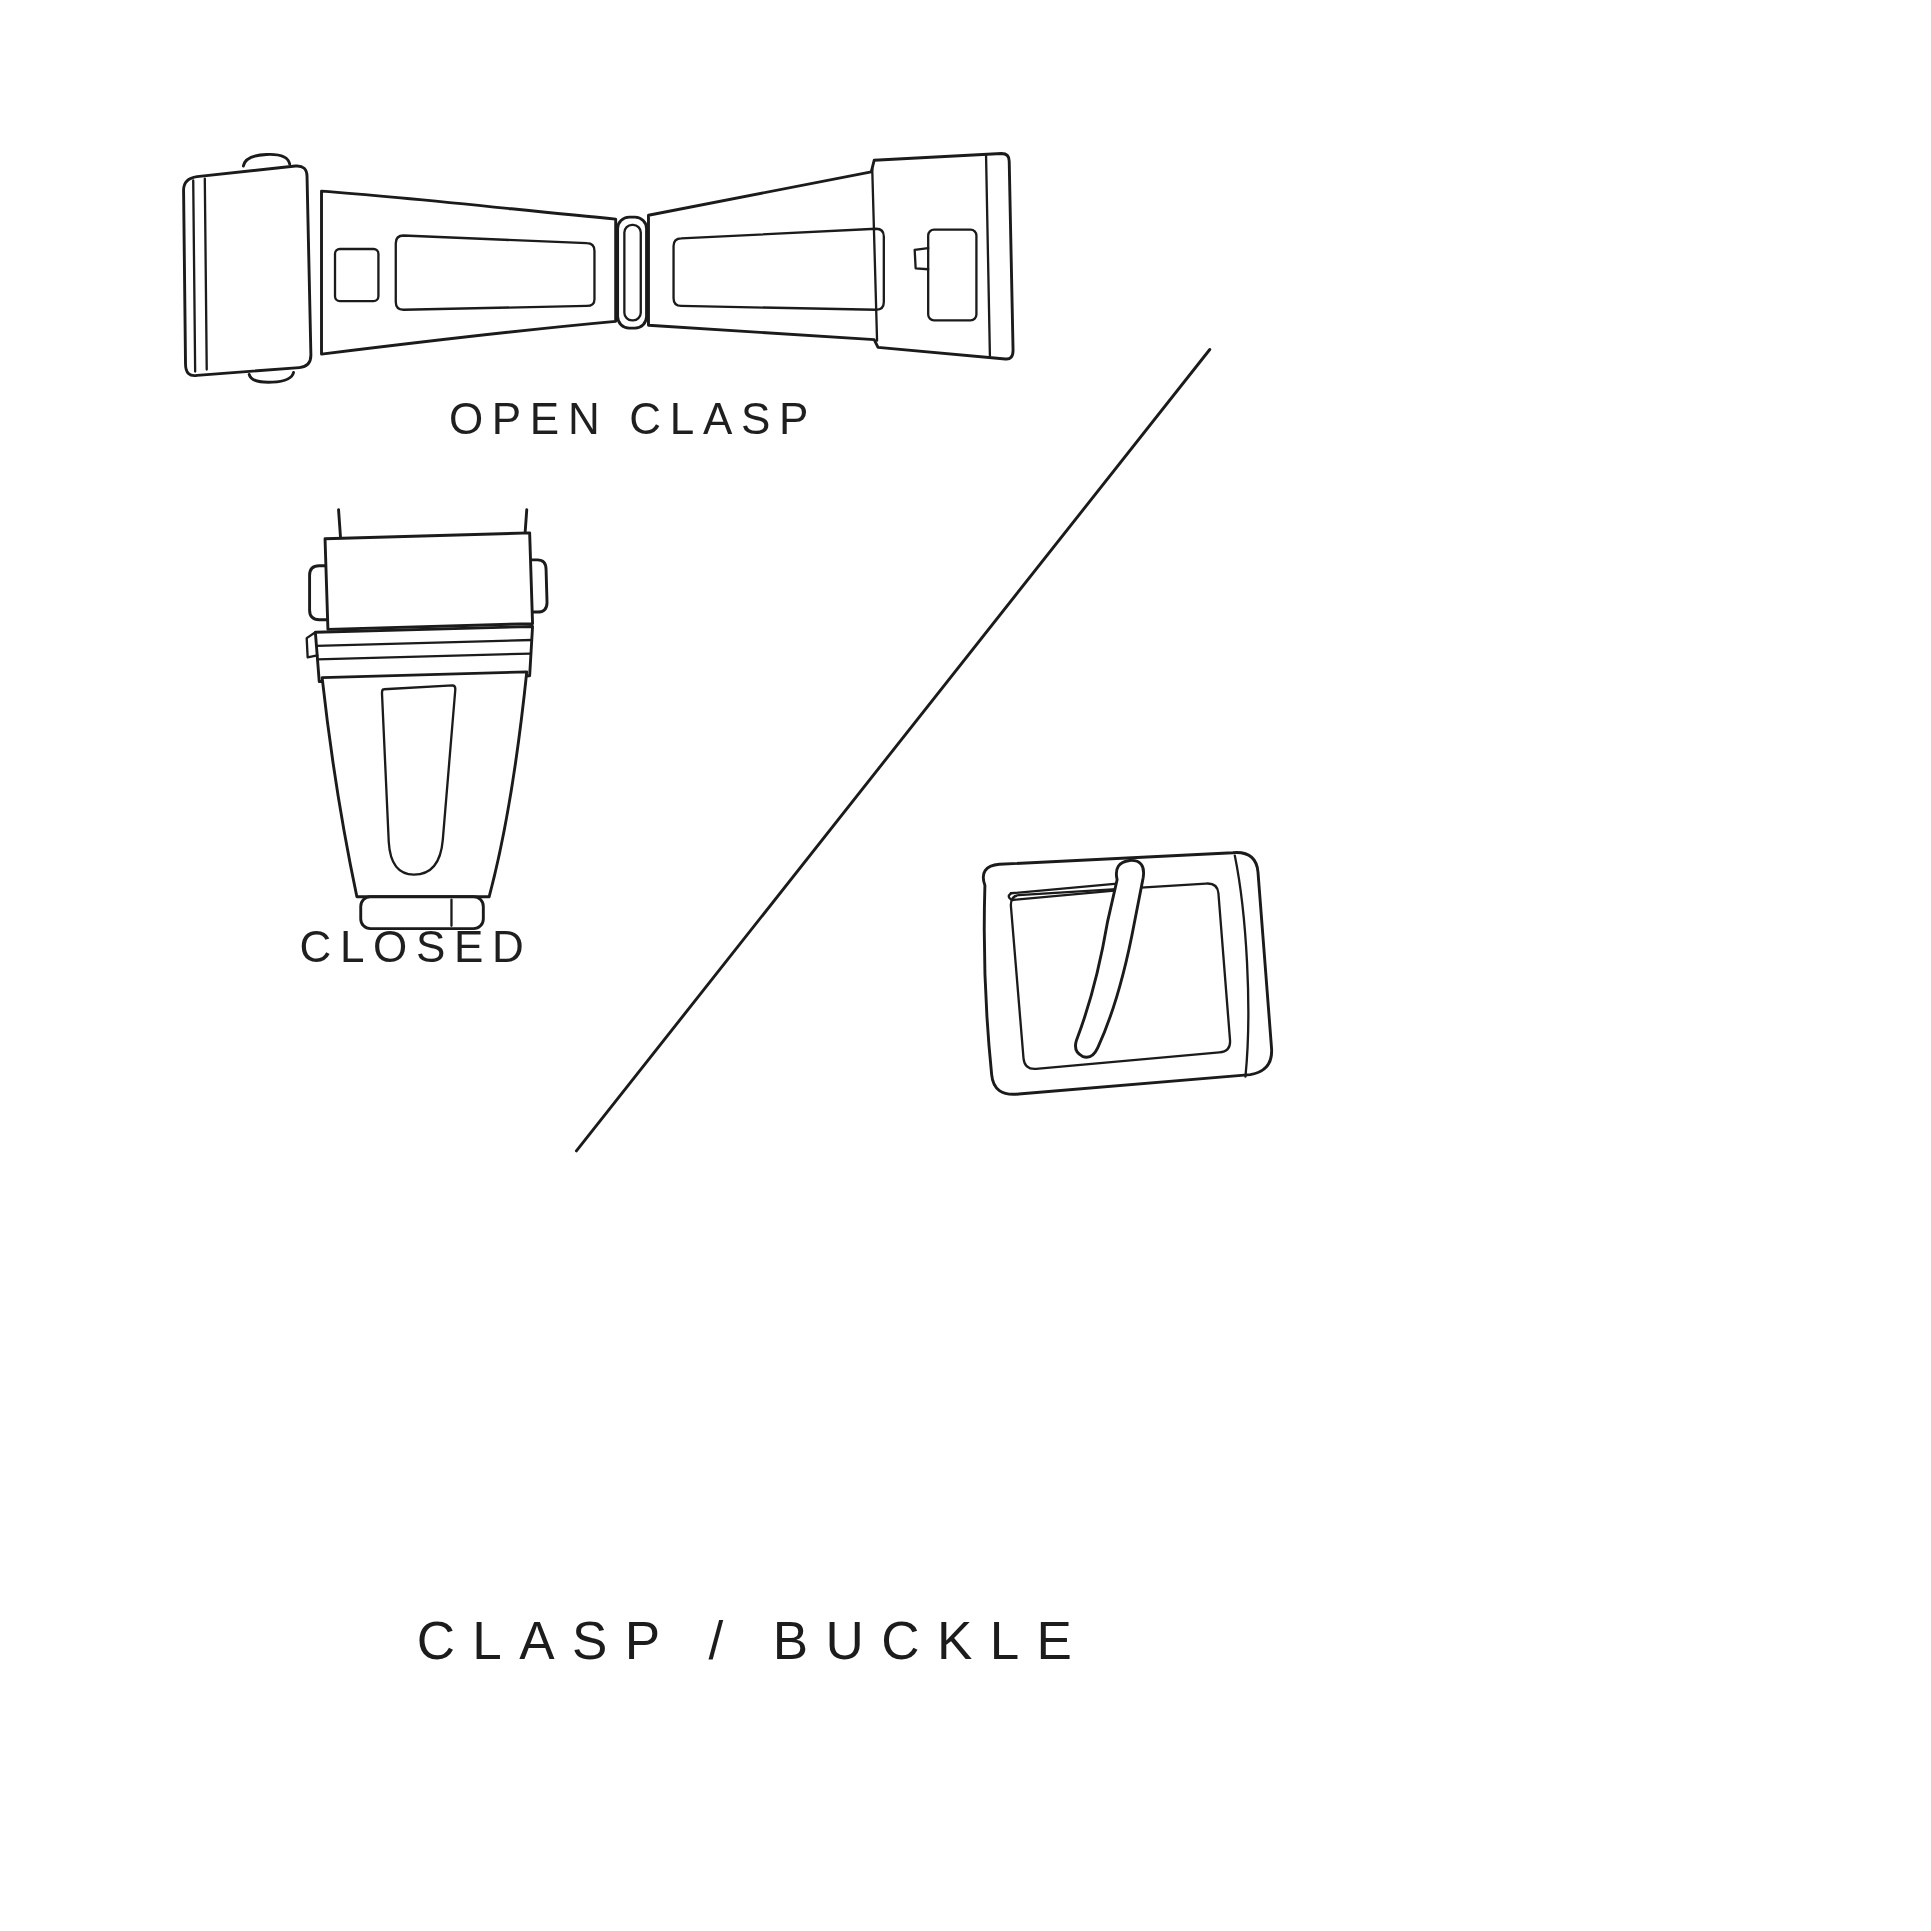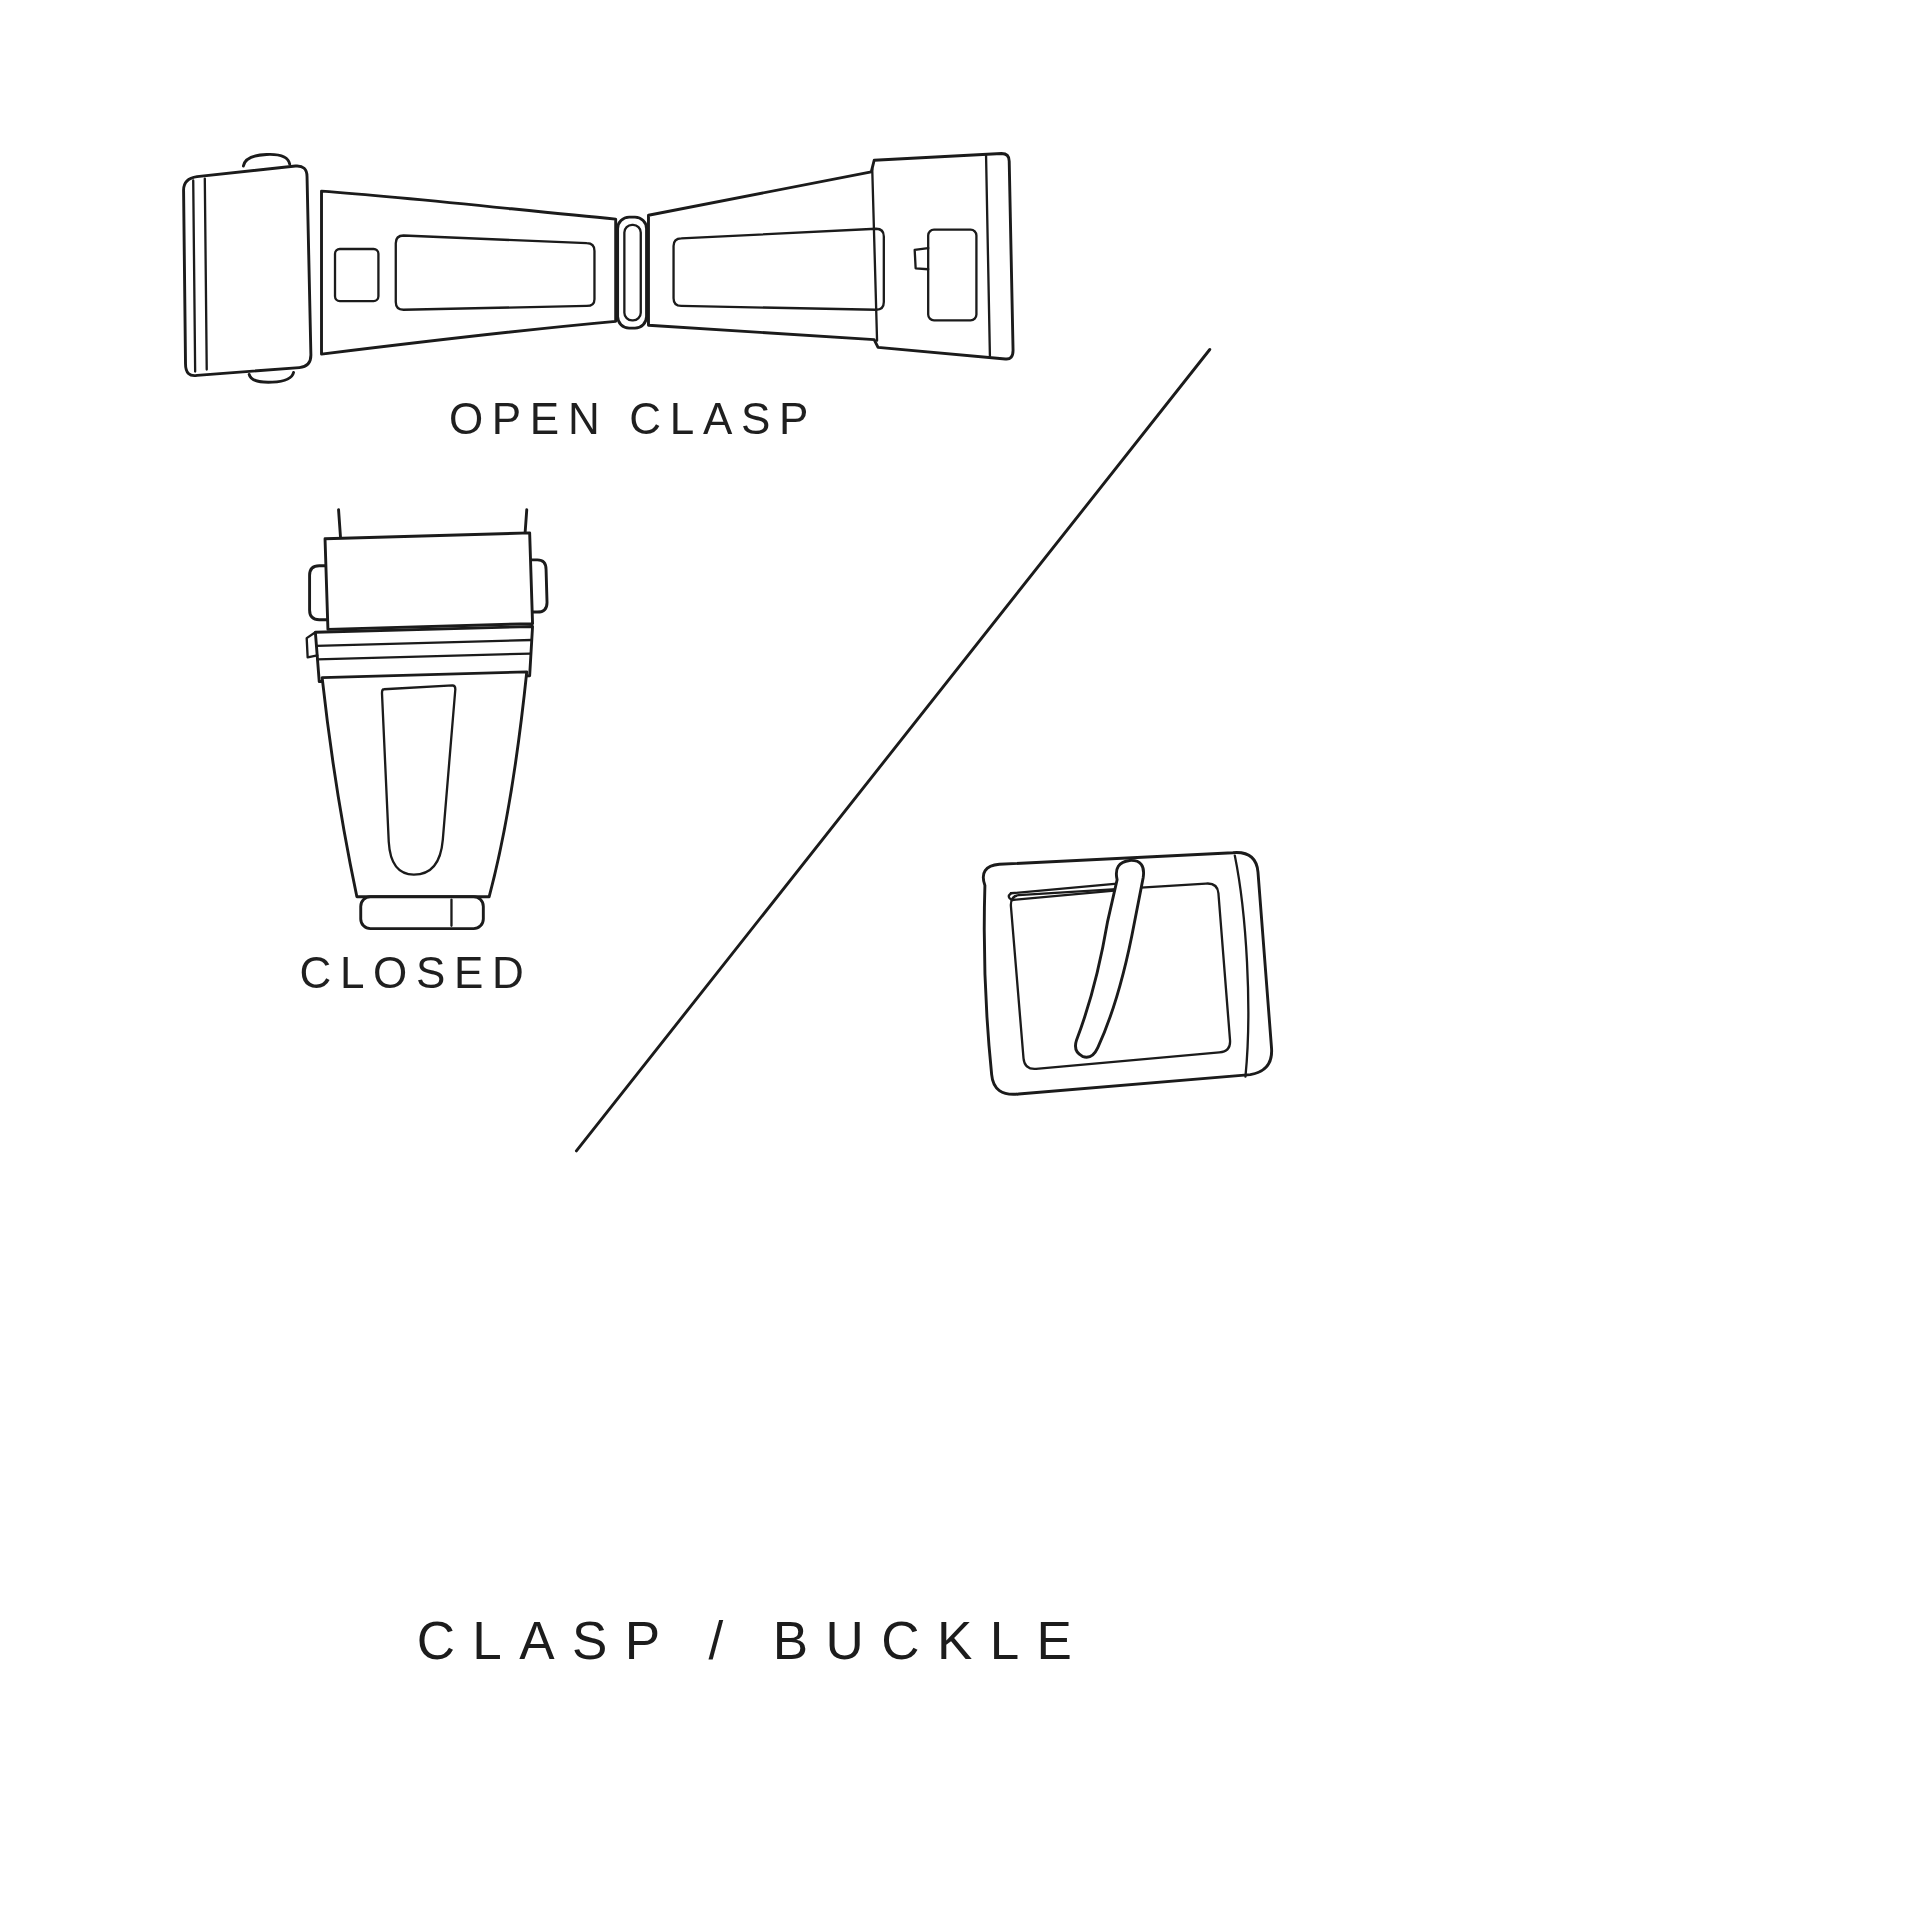--- a/index.html
+++ b/index.html
@@ -127,18 +127,18 @@
     <path class="thin" d="M63,57 L172,47"></path>
     <path class="thin" d="M62,50 Q57,54 63,57"></path>
 
     <circle class="thin" cx="183" cy="42" r="10"></circle>
 
     <path class="lnw" d="M172,36 Q168,18 185,16 Q202,15 199,34 L190,80 Q175,160 152,210 Q146,223 136,219 Q126,214 130,202 Q150,150 162,80 Z"></path>
   </svg>
 
   <div class="label" style="left:319px; top:394px; width:628px;">OPEN CLASP</div>
 
-  <div class="label" style="left:223px; top:948px; width:386px;">CLOSED</div>
+  <div class="label" style="left:223px; top:922px; width:386px;">CLOSED</div>
 
   <div class="title" style="left:270px; top:1610px; width:966px;">CLASP / BUCKLE</div>
 
 </div>
 
 
 </body></html>

